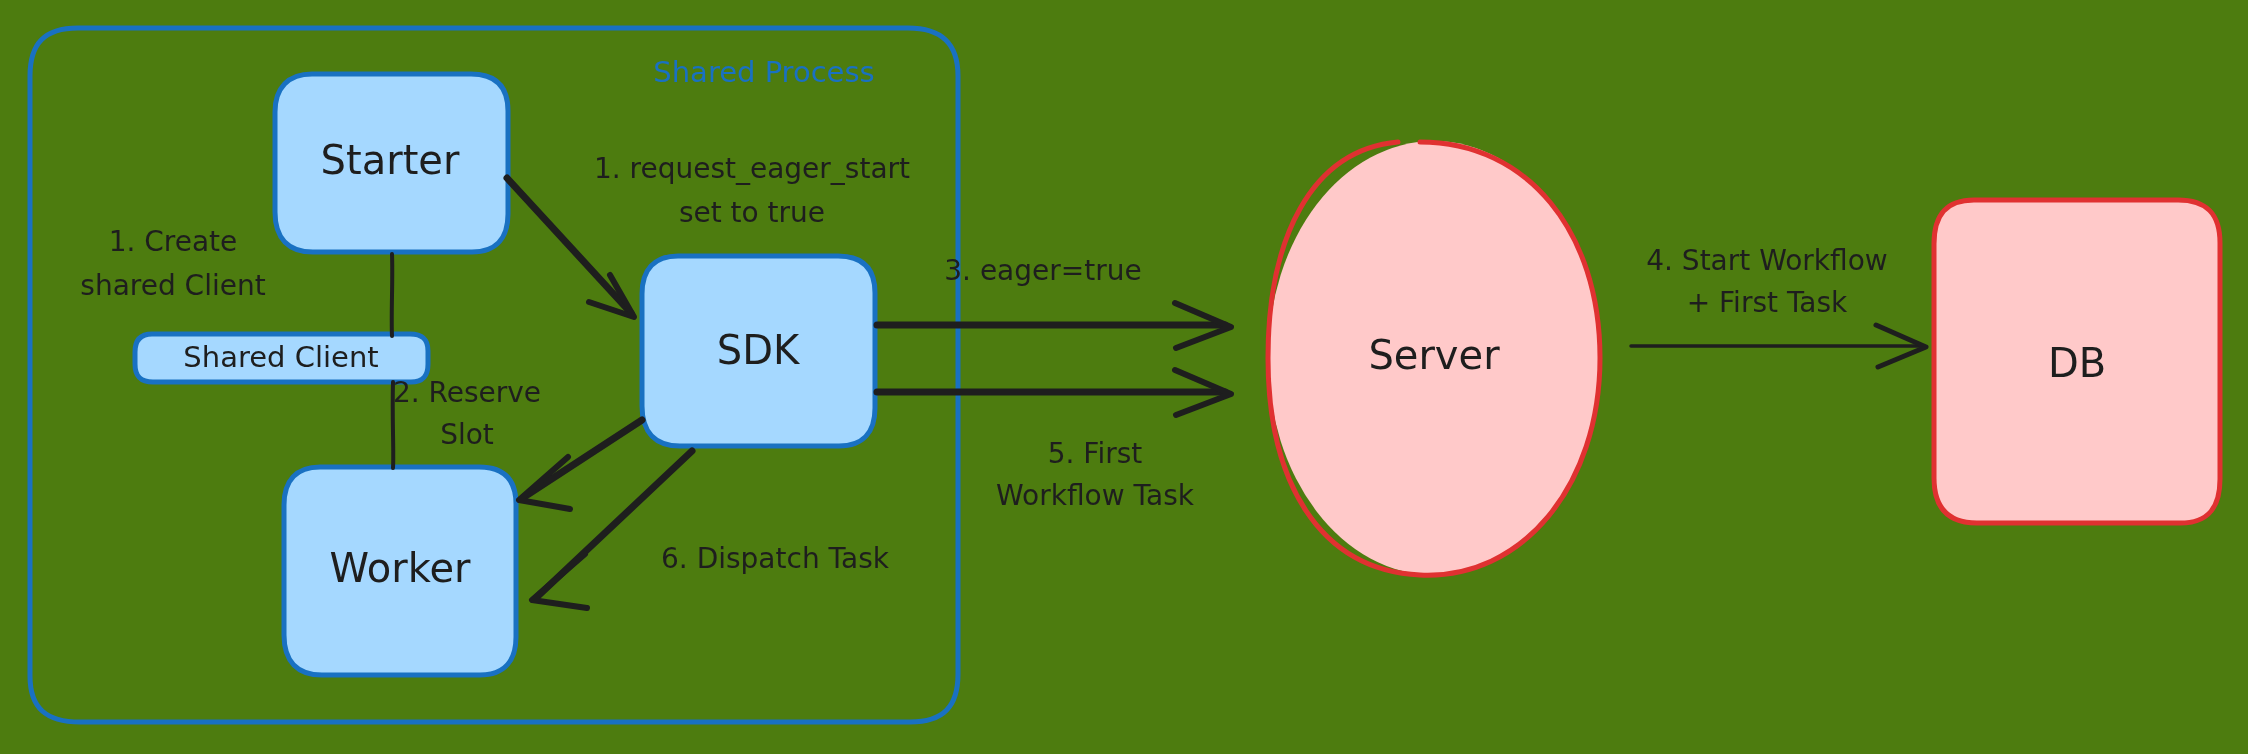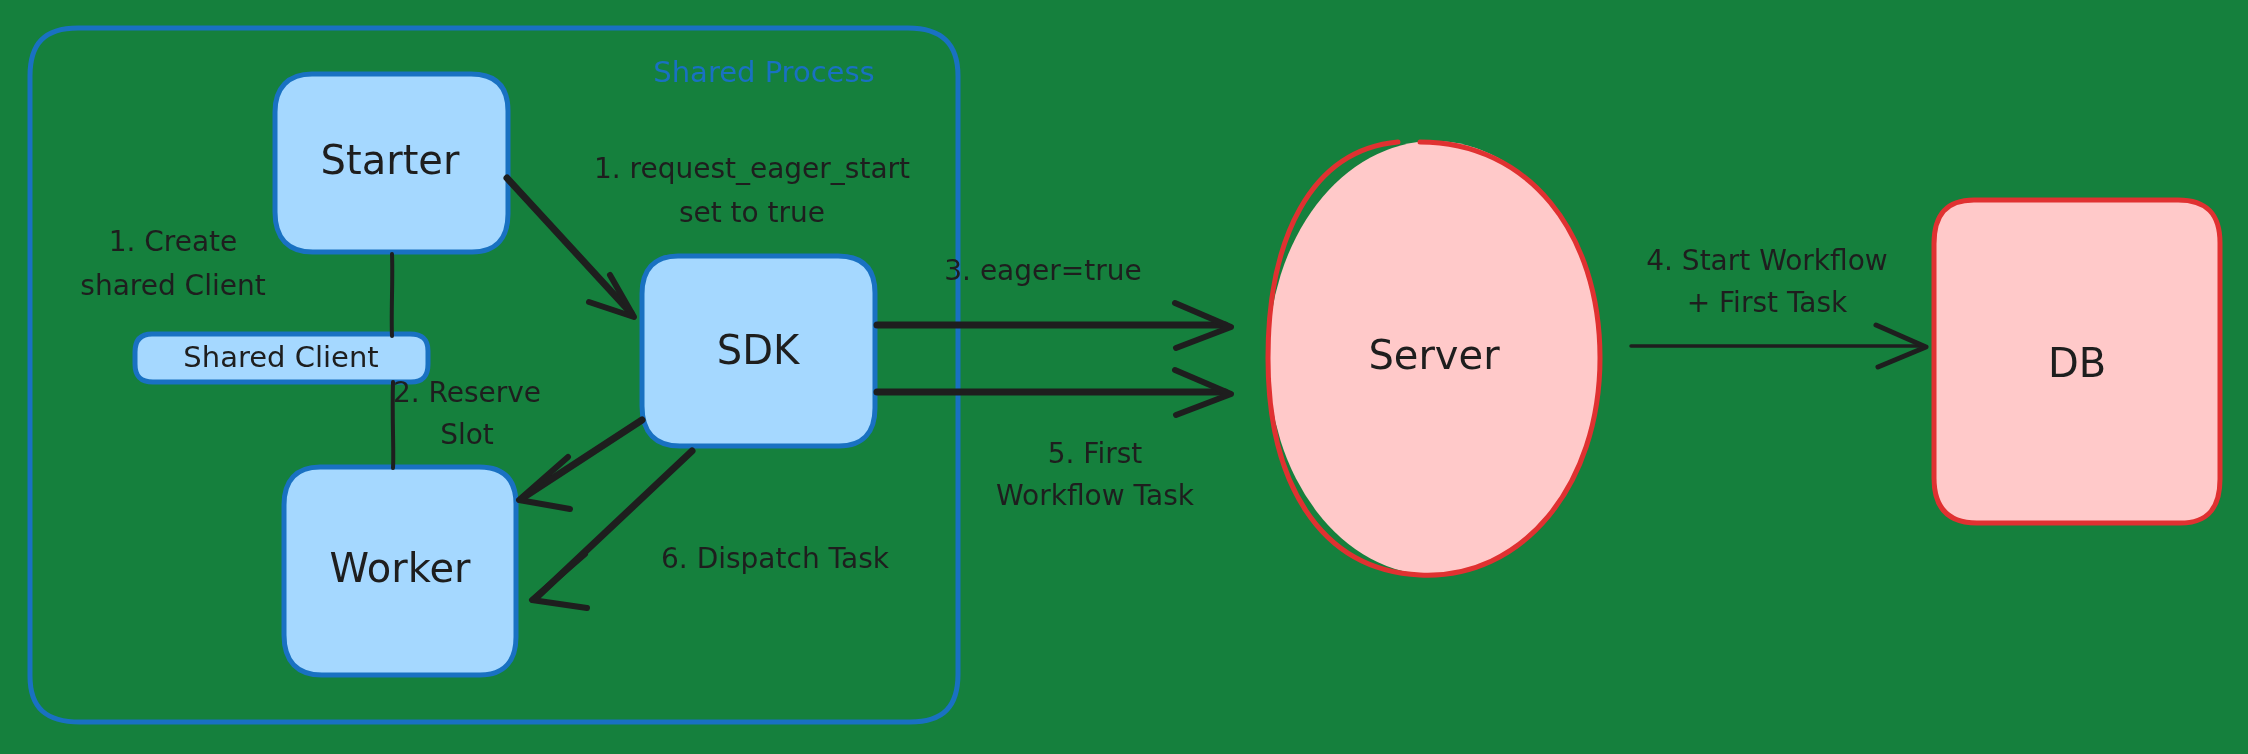--- a/index.html
+++ b/index.html
@@ -8,21 +8,21 @@
     padding: 0;
     background: #ffffff;
   }
   body {
     font-family: "DejaVu Sans", sans-serif;
   }
   #canvas {
     position: relative;
     width: 2248px;
     height: 754px;
-    background: #15803d;
+    background: #4d7c0f;
     overflow: hidden;
   }
   svg#diagram {
     position: absolute;
     left: 0;
     top: 0;
     width: 2248px;
     height: 754px;
   }
   .node-fill-blue { fill: #a5d8ff; }

